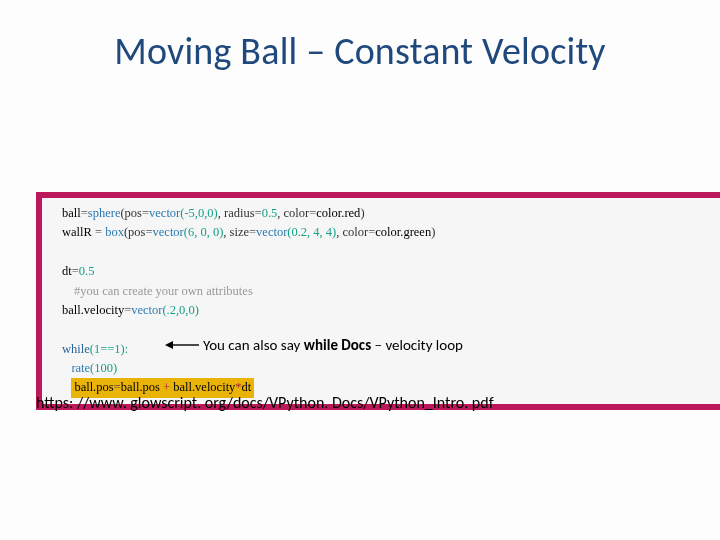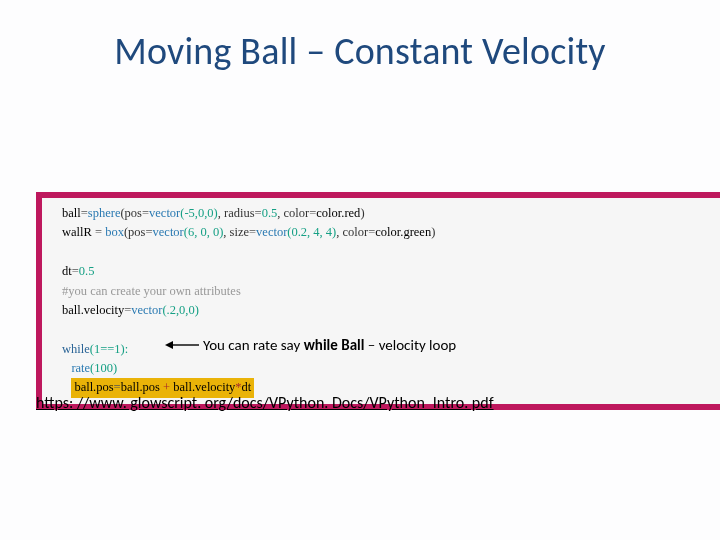--- a/index.html
+++ b/index.html
@@ -42,21 +42,21 @@
     line-height: 1.55;
     color: #333;
     white-space: pre;
   }
   .code-block .ident { color: #000; }
   .code-block .eq { color: #555; }
   .code-block .func { color: #2b7ab2; }
   .code-block .num { color: #16a085; }
   .code-block .prop { color: #333; }
   .code-block .kw { color: #2a6496; text-align: center; }
-  .code-block .cmt { color: #999; }
+  .code-block .cmt { color: #999; margin-left: 12px; }
   .code-block .op { color: #a52a2a; }
   .code-block .line { display: block; }
   .code-block .bg-highlight {
     display: inline-block;
     background: #eab308;
     padding: 0 3px;
   }
   .annotation {
     position: absolute;
     top: 336px;
@@ -70,39 +70,38 @@
     margin-right: 4px;
     flex: 0 0 auto;
   }
   .annotation .text strong { font-weight: 700; }
   .footer-link {
     position: absolute;
     bottom: 44px;
     left: 36px;
     color: #000;
     font-size: 16px;
-    text-decoration: underline;
   }
 </style>
 </head>
 <body>
 
 <div class="slide">
 
   <div class="title">Moving Ball – Constant Velocity</div>
 
   <div class="code-block"><span class="line"><span class="ident">ball</span><span class="eq">=</span><span class="func">sphere</span><span>(</span><span class="prop">pos</span><span class="eq">=</span><span class="func">vector</span><span class="num">(-5,0,0)</span><span>, </span><span class="prop">radius</span><span class="eq">=</span><span class="num">0.5</span><span>, </span><span class="prop">color</span><span class="eq">=</span><span class="ident">color.red</span><span>)</span></span><span class="line"><span class="ident">wallR </span><span class="eq">=</span><span class="func"> box</span><span>(</span><span class="prop">pos</span><span class="eq">=</span><span class="func">vector</span><span class="num">(6, 0, 0)</span><span>, </span><span class="prop">size</span><span class="eq">=</span><span class="func">vector</span><span class="num">(0.2, 4, 4)</span><span>, </span><span class="prop">color</span><span class="eq">=</span><span class="ident">color.green</span><span>)</span></span><span class="line"> </span><span class="line"><span class="ident">dt</span><span class="eq">=</span><span class="num">0.5</span></span><span class="line"><span class="cmt">#you can create your own attributes</span></span><span class="line"><span class="ident">ball.velocity</span><span class="eq">=</span><span class="func">vector</span><span class="num">(.2,0,0)</span></span><span class="line"> </span><span class="line"><span class="kw">while</span><span class="num">(1==1): </span></span><span class="line"><span>   </span><span class="func">rate</span><span class="num">(100)</span></span><span class="line"><span>   </span><span class="bg-highlight"><span class="ident">ball.pos</span><span class="eq">=</span><span class="ident">ball.pos </span><span class="op">+</span><span class="ident"> ball.velocity</span><span class="op">*</span><span class="ident">dt</span></span></span></div>
 
   <div class="annotation">
     <span class="arrow">
       <svg width="34" height="10" viewBox="0 0 34 10">
         <line x1="34" y1="5" x2="4" y2="5" stroke="#000" stroke-width="1.4"></line>
         <polygon points="0,5 8,1 8,9" fill="#000"></polygon>
       </svg>
     </span>
     <span class="text">
-      <span>You can rate say </span><strong>while Ball</strong><span> – velocity loop</span>
+      <span>You can also say </span><strong>while Docs</strong><span> – velocity loop</span>
     </span>
   </div>
 
   <div class="footer-link">https: //www. glowscript. org/docs/VPython. Docs/VPython_Intro. pdf</div>
 
 </div>
 
 </body></html>

